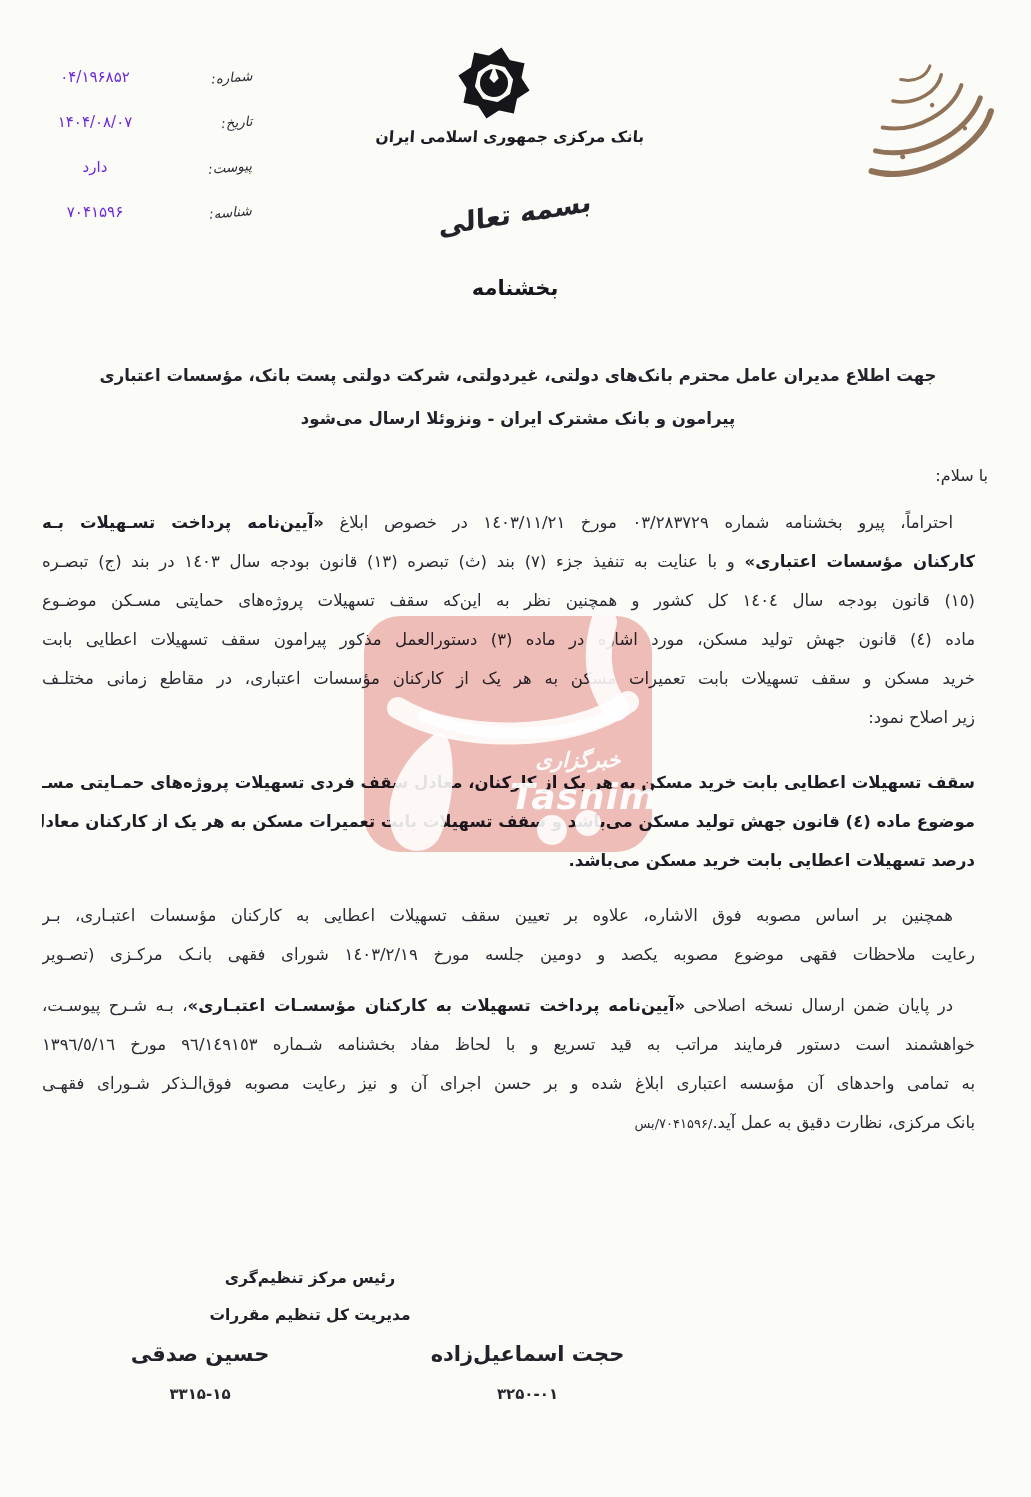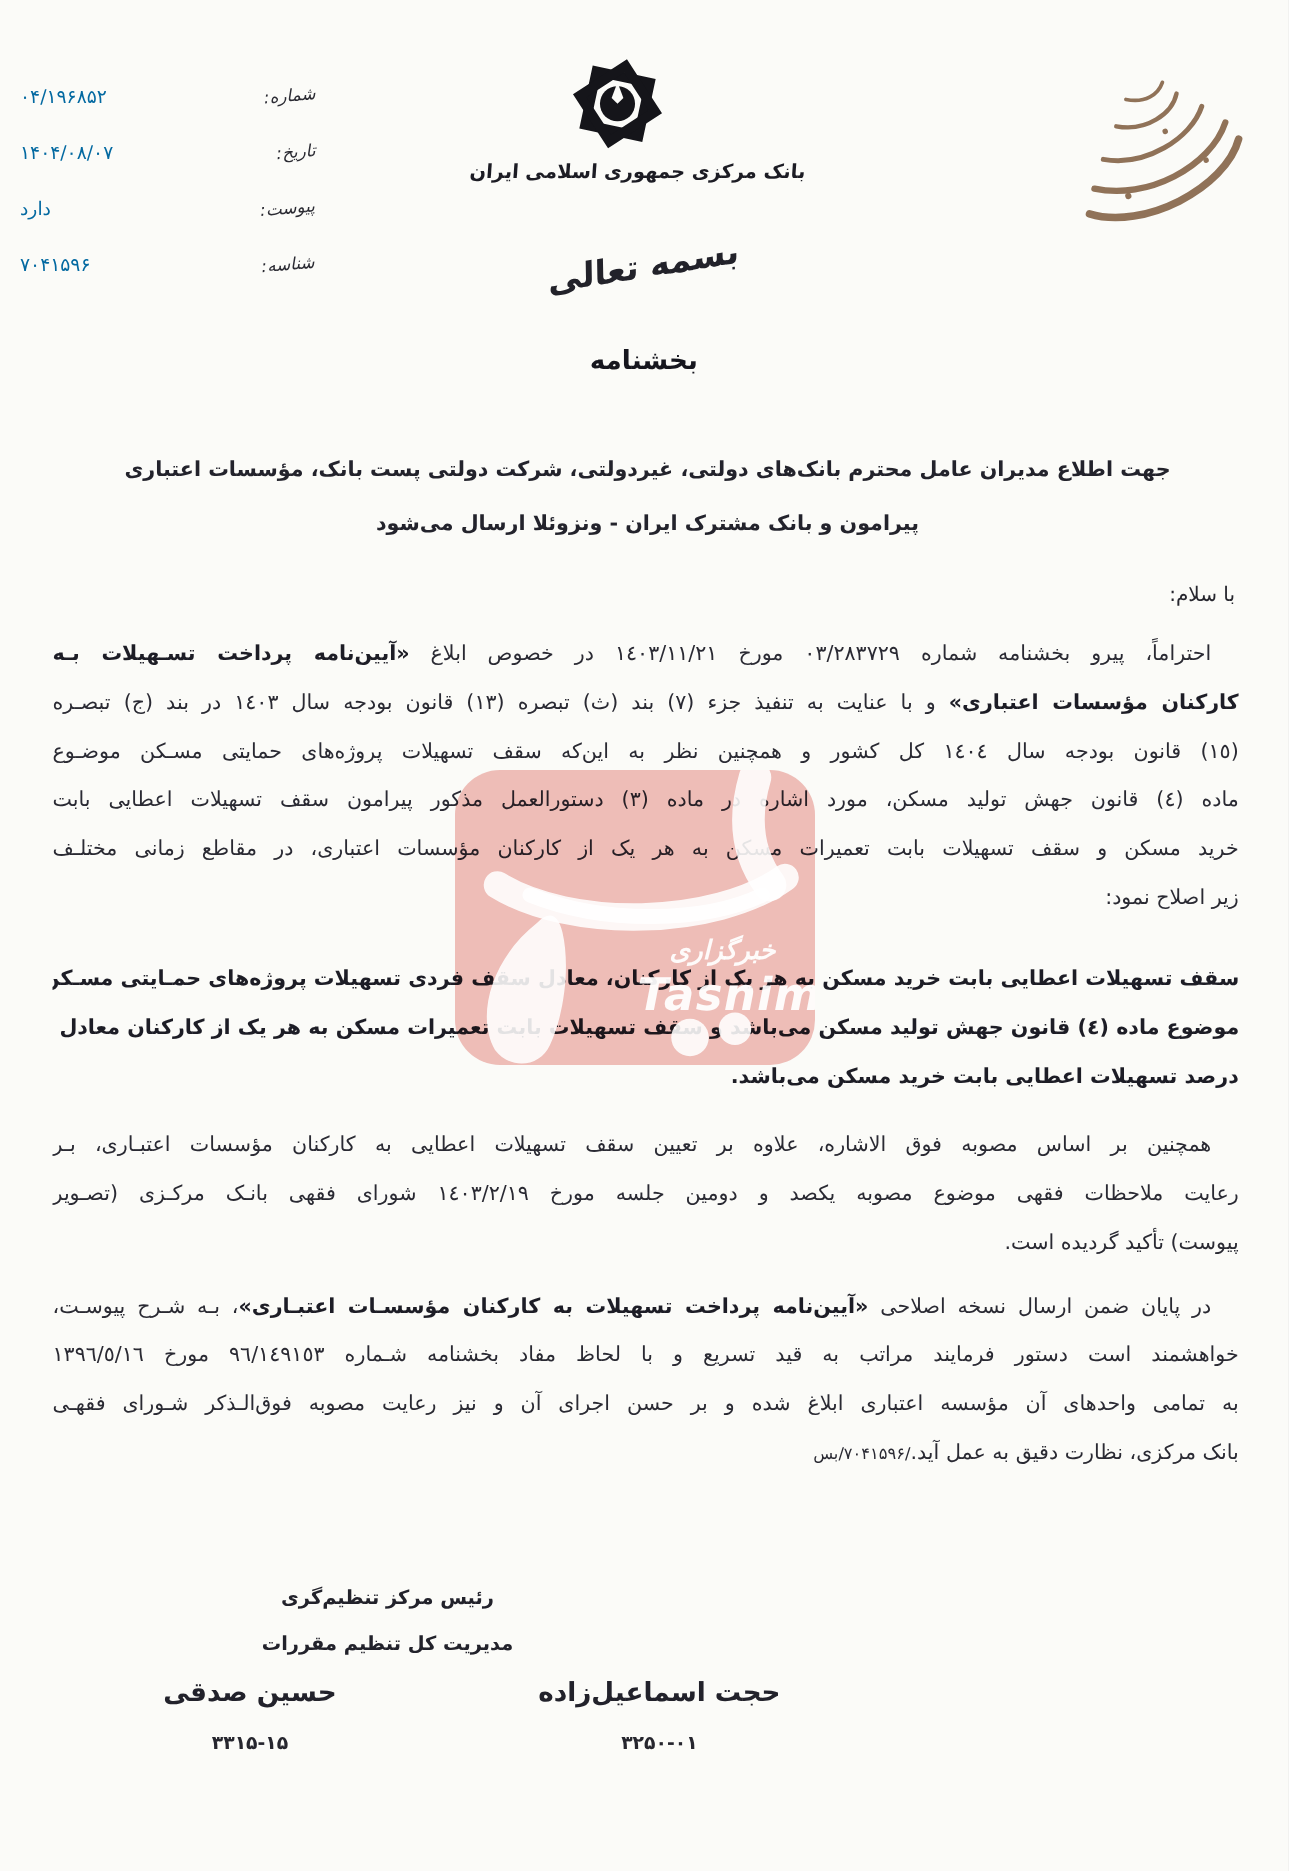--- a/index.html
+++ b/index.html
@@ -5,36 +5,36 @@
   html,body{margin:0;padding:0;background:#e8e8e8;}
   .page{
     position:relative;width:1031px;height:1497px;margin:0 auto;
     background:#fbfbf8;overflow:hidden;
     font-family:"DejaVu Sans",sans-serif;color:#26262e;
   }
   
   .hdr-fields{position:absolute;left:16px;top:54px;width:236px;direction:rtl;}
   .hrow{display:flex;justify-content:space-between;align-items:center;height:45px;}
   .hlabel{font-size:13.5px;font-style:italic;color:#2b2b33;transform:rotate(-5deg);display:inline-block;white-space:nowrap;}
-  .hvalue{width:158px;font-size:15px;color:#0369a1;direction:ltr;white-space:nowrap;}
+  .hvalue{width:158px;text-align:center;font-size:15px;color:#6d28d9;direction:ltr;white-space:nowrap;}
   
   .emblem{position:absolute;left:452px;top:44px;width:84px;height:78px;}
   .bank-name{position:absolute;left:360px;top:128px;width:300px;text-align:center;
     font-size:15.5px;font-weight:bold;color:#1c1c24;transform:skewX(-4deg);}
   .bismillah{position:absolute;left:420px;top:198px;width:190px;text-align:center;
     font-size:27px;font-weight:bold;color:#22222a;transform:rotate(-9deg) skewX(-8deg);}
   .doc-type{position:absolute;left:440px;top:276px;width:150px;text-align:center;
     font-size:21px;font-weight:bold;letter-spacing:1px;color:#16161e;}
   .slogan{position:absolute;left:842px;top:56px;width:168px;height:138px;transform:rotate(-18deg);}
   
   .address{position:absolute;left:50px;right:45px;top:354px;direction:rtl;text-align:center;
     font-size:16.5px;font-weight:bold;line-height:43px;color:#23232c;}
   .salutation{position:absolute;right:43px;top:466px;direction:rtl;font-size:16px;color:#26262e;}
   
-  .body-text{position:absolute;left:42px;right:40px;top:503px;direction:rtl;}
+  .body-text{position:absolute;left:42px;right:56px;top:503px;direction:rtl;}
   .para{margin:0 0 14px 0;}
   .para.p0{margin-bottom:26px;}
   .para.p1{margin-bottom:16px;}
   .para.p2{margin-bottom:12px;}
   .line{direction:rtl;text-align:justify;text-align-last:justify;height:39px;line-height:39px;
     overflow:hidden;font-size:16.5px;color:#2a2a33;white-space:nowrap;}
   .line.last{text-align-last:right;white-space:normal;}
   .line.indent{padding-right:22px;}
   .para.bold .line{font-weight:bold;color:#1d1d26;}
   .seg.b{font-weight:bold;color:#1d1d26;}
@@ -131,21 +131,20 @@
         <div class="line last"><span class="seg">زیر اصلاح نمود:</span></div>
       </div>
       <div class="para p1 bold">
         <div class="line"><span class="seg b">سقف تسهیلات اعطایی بابت خرید مسکن به هر یک از کارکنان، معادل سقف فردی تسهیلات پروژه‌های حمـایتی مسـکن</span></div>
         <div class="line"><span class="seg b">موضوع ماده (٤) قانون جهش تولید مسکن می‌باشد و سقف تسهیلات بابت تعمیرات مسکن به هر یک از کارکنان معادل ٤٠</span></div>
         <div class="line last"><span class="seg b">درصد تسهیلات اعطایی بابت خرید مسکن می‌باشد.</span></div>
       </div>
       <div class="para p2">
         <div class="line indent"><span class="seg">همچنین بر اساس مصوبه فوق الاشاره، علاوه بر تعیین سقف تسهیلات اعطایی به کارکنان مؤسسات اعتبـاری، بـر</span></div>
         <div class="line"><span class="seg">رعایت ملاحظات فقهی موضوع مصوبه یکصد و دومین جلسه مورخ ١٤٠٣/٢/١٩ شورای فقهی بانـک مرکـزی (تصـویر</span></div>
-        <div class="line last"><span class="seg">پیوست) تأکید گردیده است.</span></div>
       </div>
       <div class="para p3">
         <div class="line indent"><span class="seg">در پایان ضمن ارسال نسخه اصلاحی </span><span class="seg b">«آیین‌نامه پرداخت تسهیلات به کارکنان مؤسسـات اعتبـاری»</span><span class="seg">، بـه شـرح پیوسـت،</span></div>
         <div class="line"><span class="seg">خواهشمند است دستور فرمایند مراتب به قید تسریع و با لحاظ مفاد بخشنامه شـماره ٩٦/١٤٩١٥٣ مورخ ١٣٩٦/٥/١٦</span></div>
         <div class="line"><span class="seg">به تمامی واحدهای آن مؤسسه اعتباری ابلاغ شده و بر حسن اجرای آن و نیز رعایت مصوبه فوق‌الـذکر شـورای فقهـی</span></div>
         <div class="line last"><span class="seg">بانک مرکزی، نظارت دقیق به عمل آید.</span><span class="seg small">/۷۰۴۱۵۹۶/بس</span></div>
       </div>
     </div>
 
   <div class="watermark">

